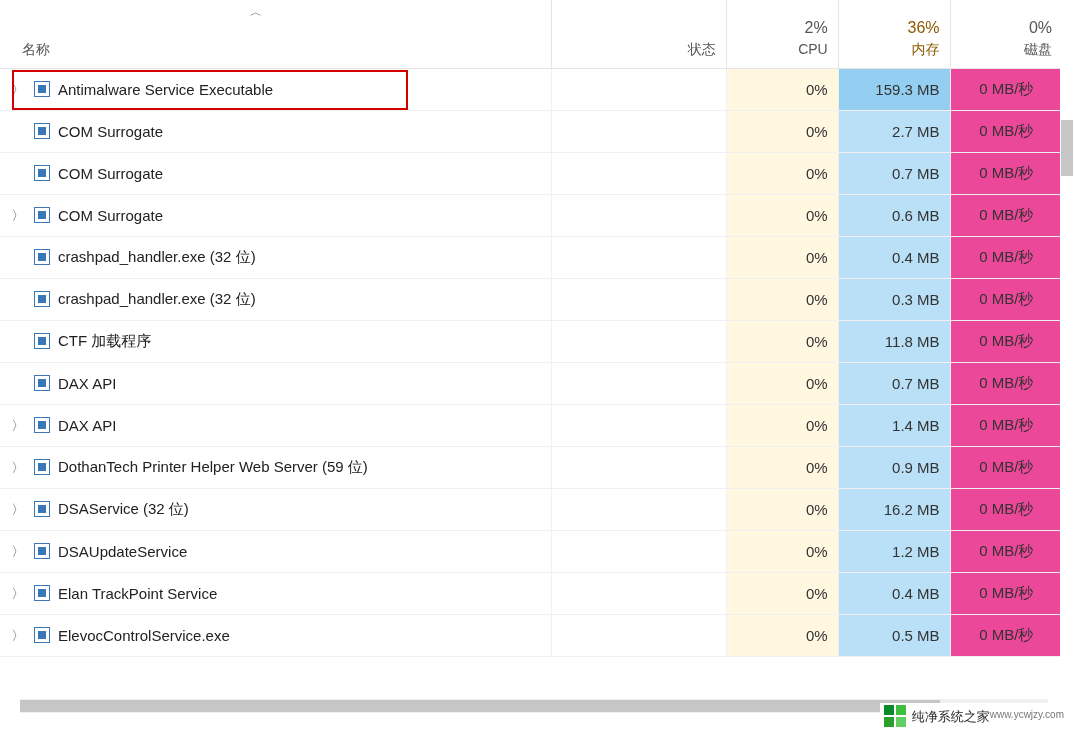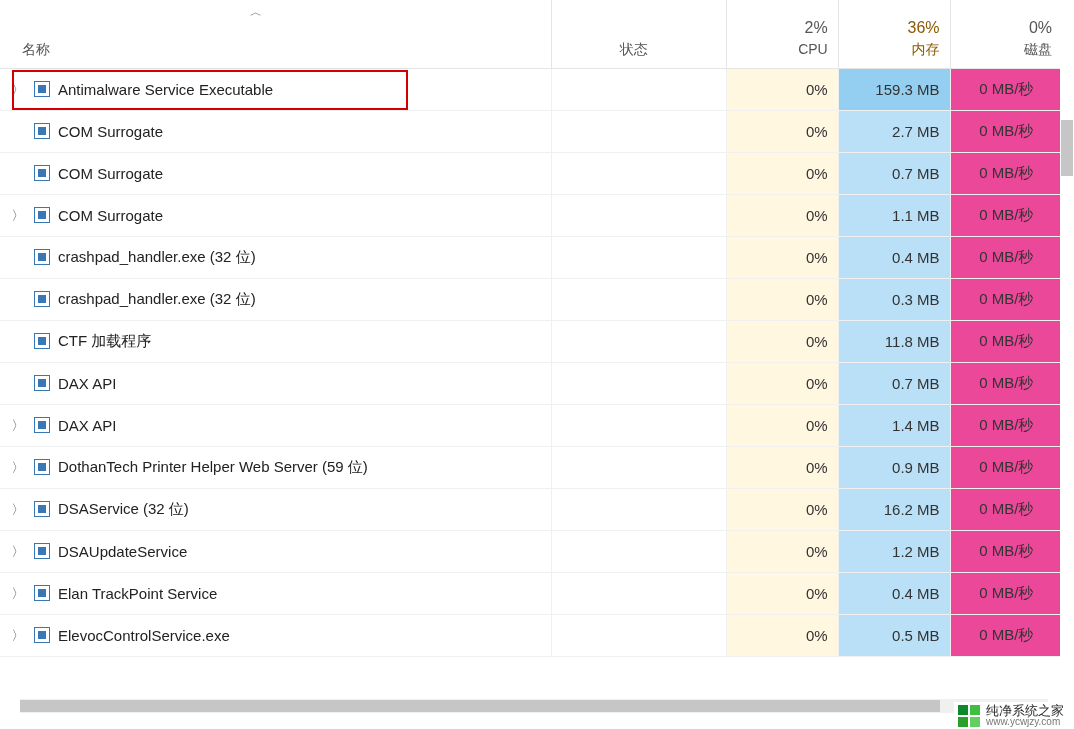--- a/index.html
+++ b/index.html
@@ -26,21 +26,21 @@
     display: table-cell;
     border-right: 1px solid #e5e5e5;
     border-bottom: 1px solid #e5e5e5;
     vertical-align: bottom;
     padding: 0 10px 8px 10px;
     font-size: 14px;
     color: #555;
     position: relative;
   }
   .hcell.name { width: 542px; text-align: left; padding-left: 22px; }
-  .hcell.status { width: 172px; text-align: center; padding-left: 0; }
+  .hcell.status { width: 172px; text-align: right; padding-left: 0; }
   .hcell.num { text-align: right; width: 110px; }
   .hcell.num:last-child { border-right: none; }
   .hcell .pct { color: #555; font-size: 16px; line-height: 1.3; }
   .hcell .hlabel { line-height: 1.5; }
   .hcell.mem-head .pct, .hcell.mem-head .hlabel { color: #8a5a00; }
   .sort-caret {
     position: absolute;
     top: 4px;
     left: 250px;
     color: #666;
@@ -135,21 +135,21 @@
   .wm-logo {
     display: grid;
     grid-template-columns: 10px 10px;
     grid-template-rows: 10px 10px;
     gap: 2px;
   }
   .wm-logo span:nth-child(1){ background:#0a8a2a; }
   .wm-logo span:nth-child(2){ background:#3fbf3f; }
   .wm-logo span:nth-child(3){ background:#2aa02a; }
   .wm-logo span:nth-child(4){ background:#63cf63; }
-  .wm-text { display:flex; flex-direction: column; line-height:1; }
+  .wm-text { display:flex; flex-direction: row; line-height:1; }
   .wm-text .cn { font-size: 13px; color:#2a2a2a; font-weight: 500; }
   .wm-text .url { font-size: 10px; color:#777; }
 </style>
 </head>
 <body>
 
 <div class="table">
   <div class="header-row">
     <div class="hcell name">
       <span class="sort-caret">︿</span>
@@ -222,21 +222,21 @@
         <div class="name-inner">
           <span class="expander">〉</span>
           <span class="proc-icon">
             <span class="proc-icon-inner"></span>
           </span>
           <span class="proc-name">COM Surrogate</span>
         </div>
       </div>
       <div class="cell status"></div>
       <div class="cell num cpu">0%</div>
-      <div class="cell num mem">1.1 MB</div>
+      <div class="cell num mem">0.6 MB</div>
       <div class="cell num disk">0 MB/秒</div>
     </div>
     <div class="row">
       <div class="cell name">
         <div class="name-inner">
           <span class="expander empty">〉</span>
           <span class="proc-icon">
             <span class="proc-icon-inner"></span>
           </span>
           <span class="proc-name">crashpad_handler.exe (32 位)</span>

